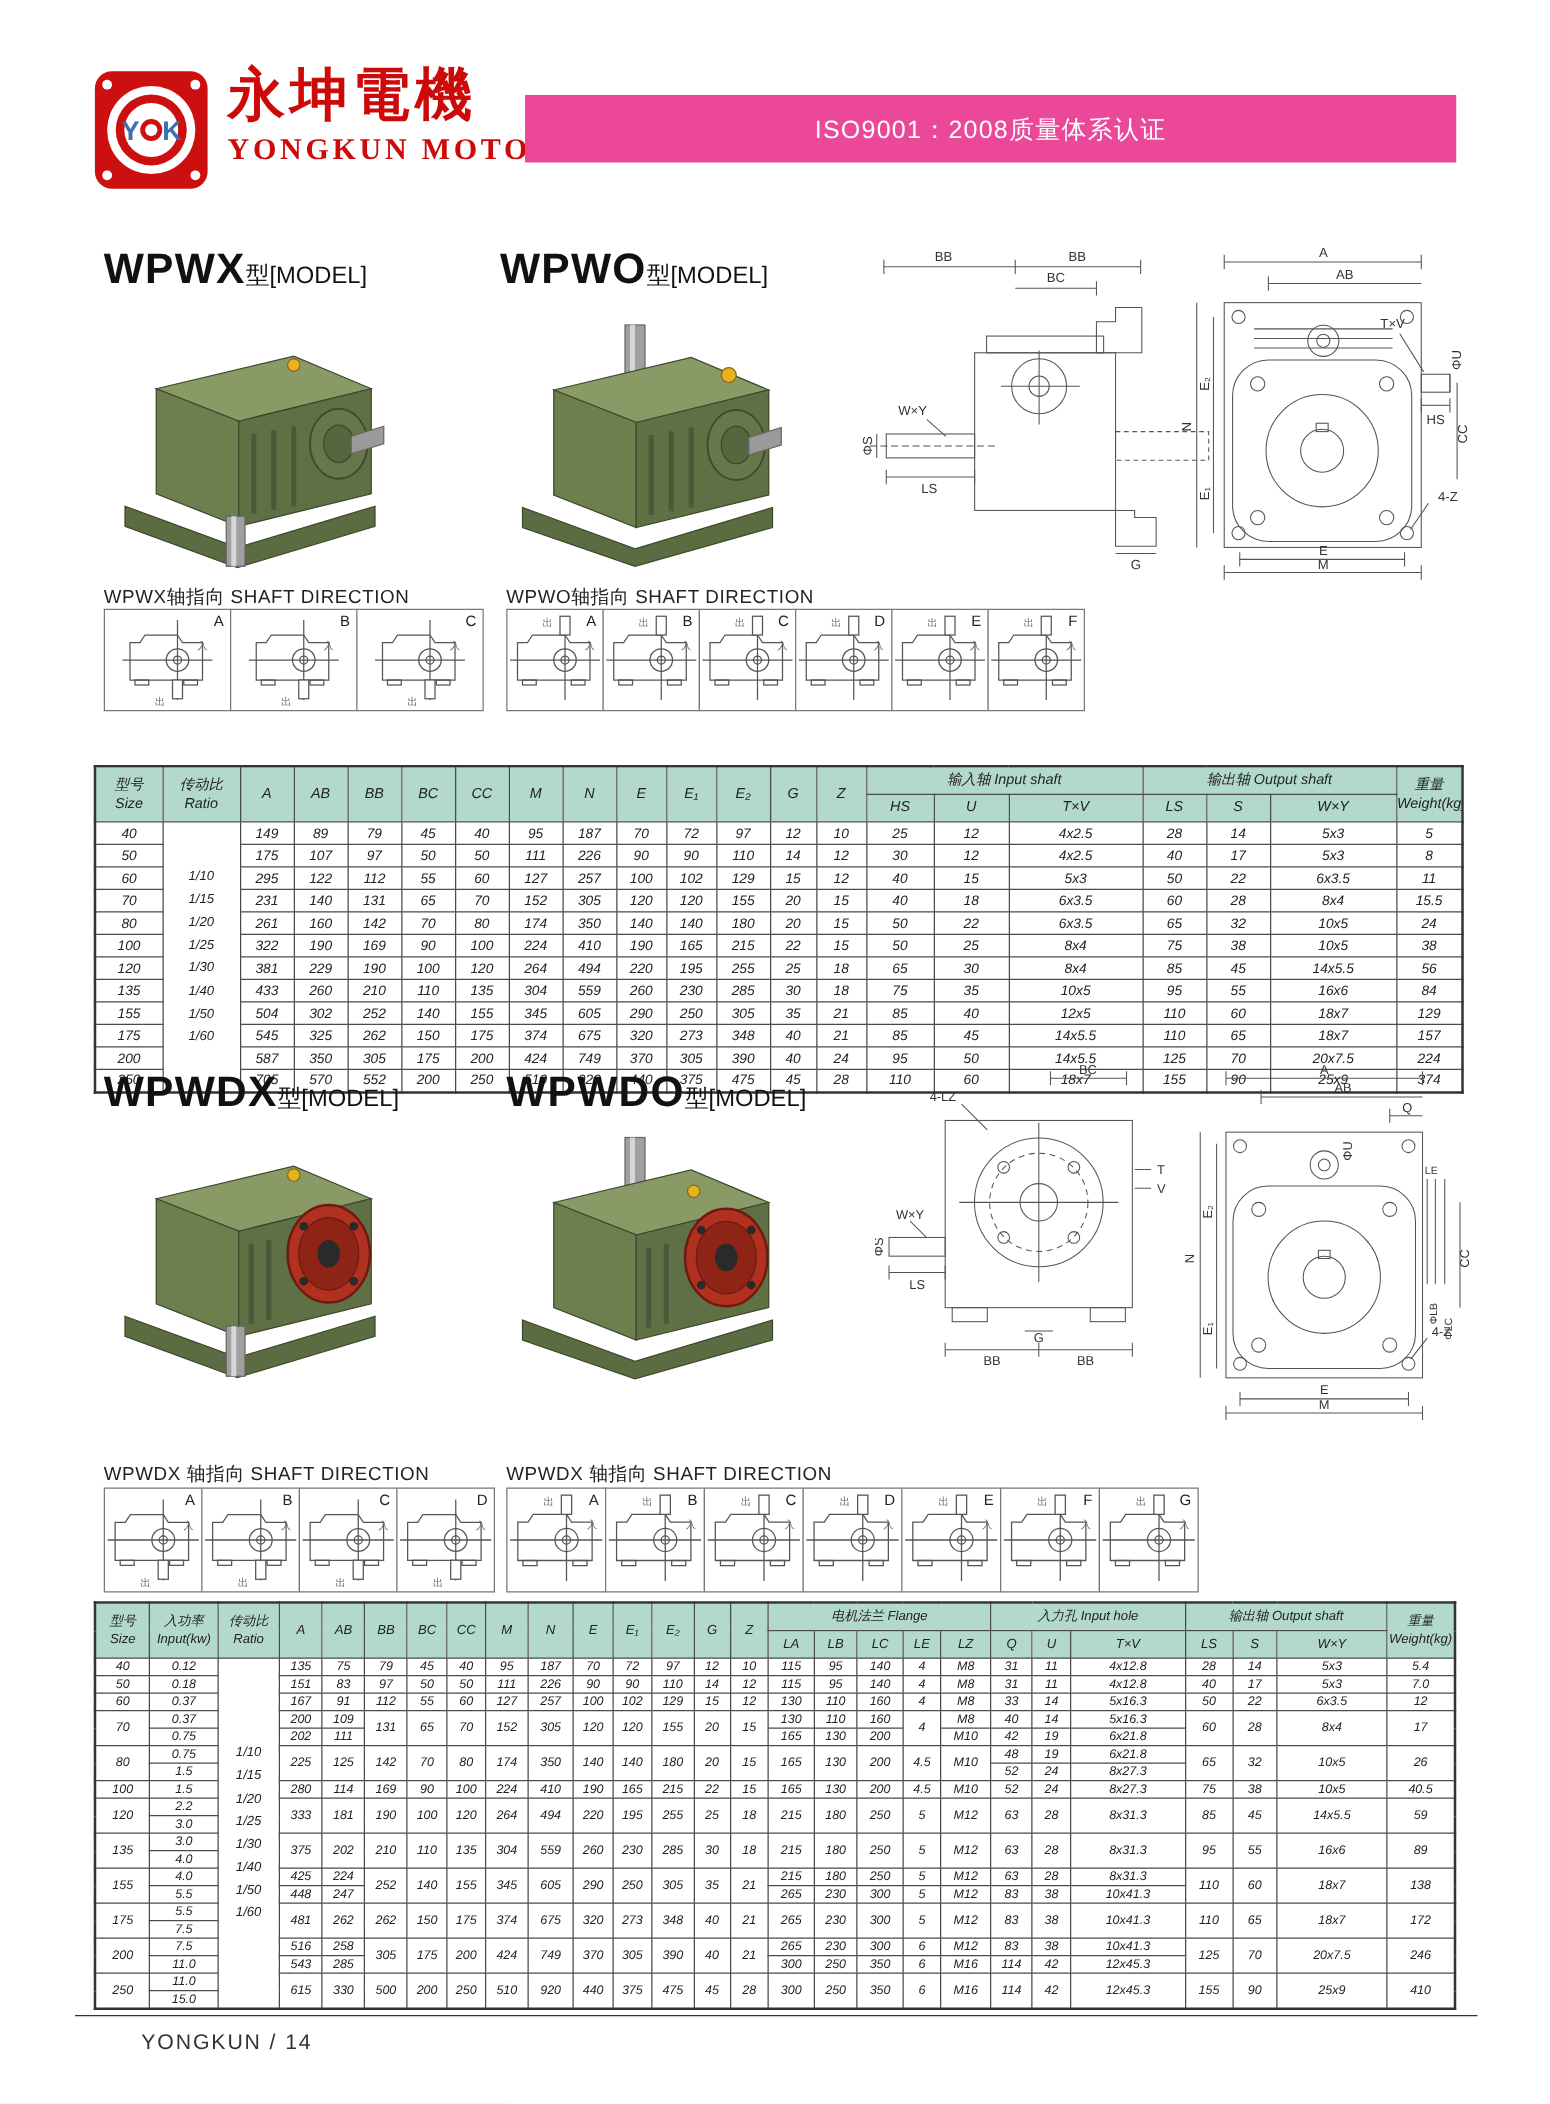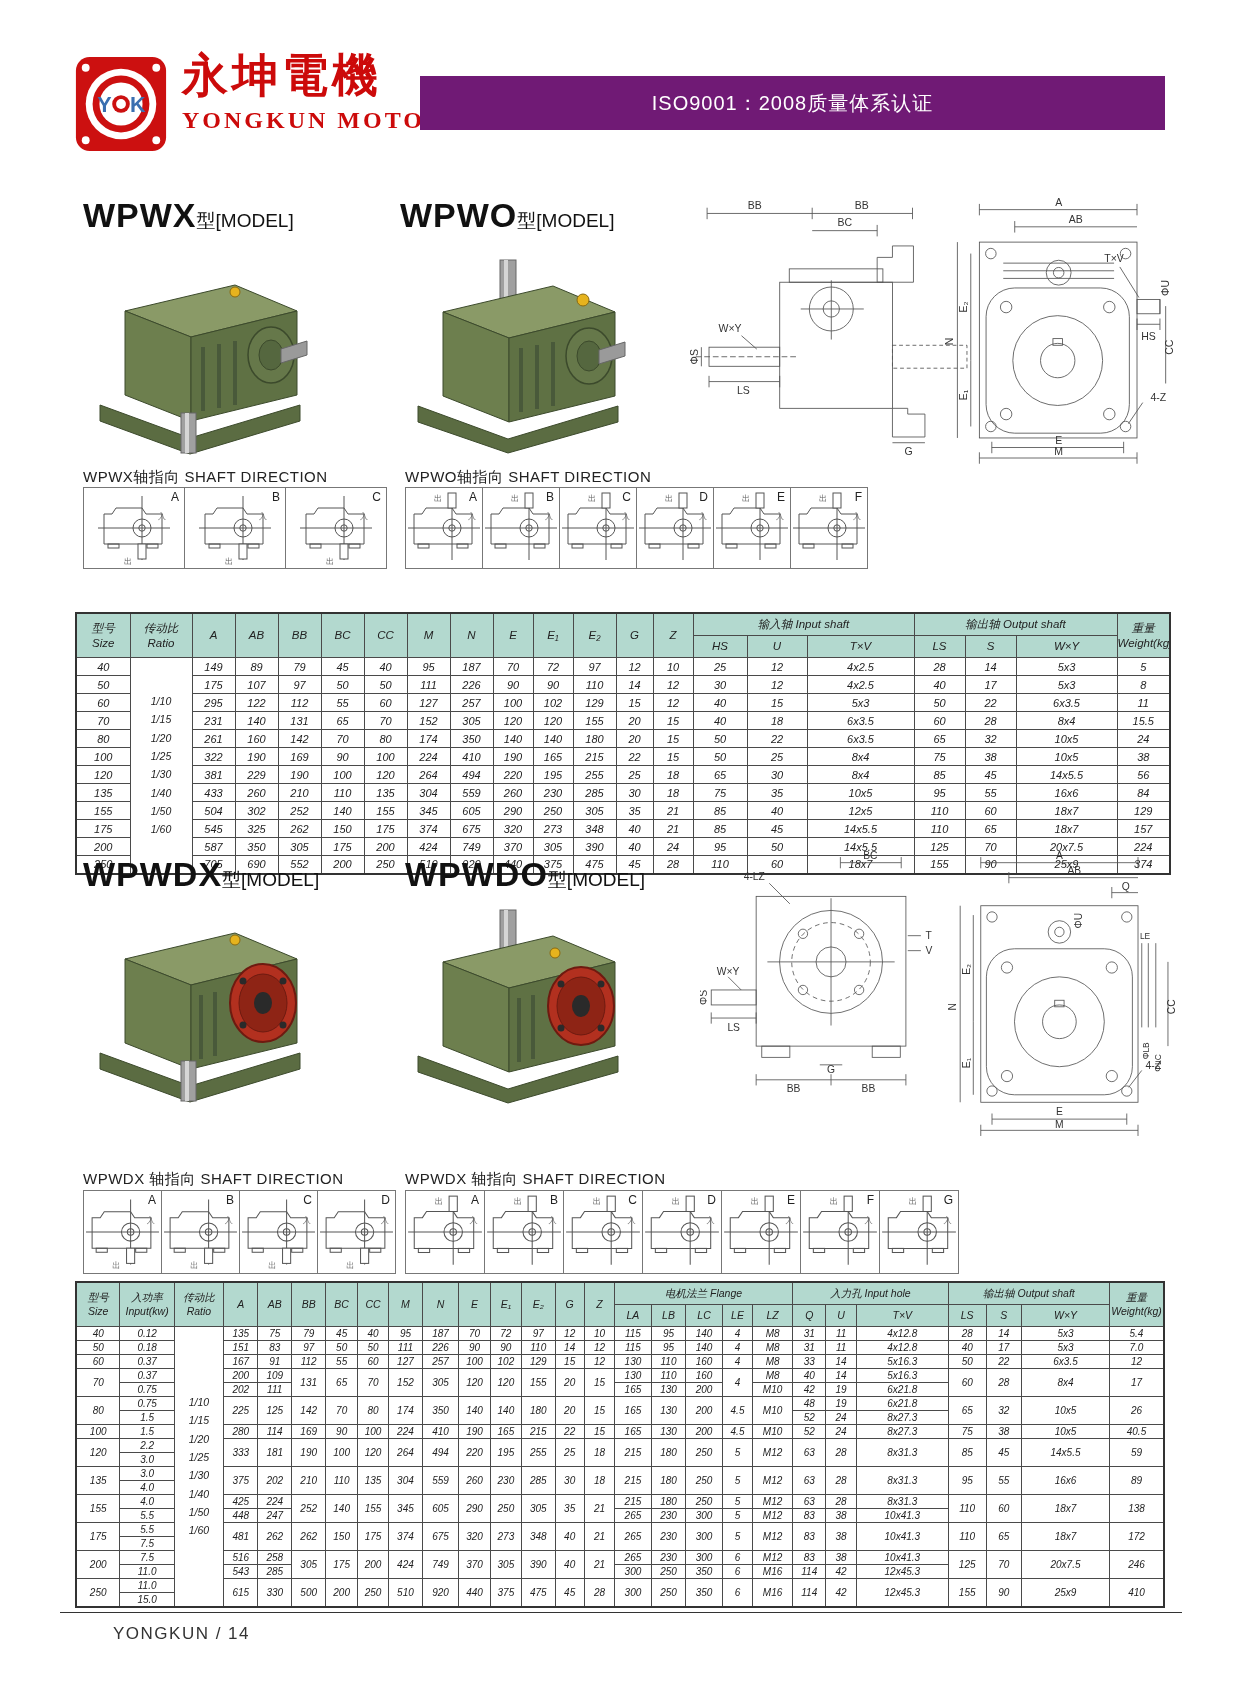--- a/index.html
+++ b/index.html
@@ -7,21 +7,21 @@
         font-family:"Liberation Sans","DejaVu Sans",sans-serif;color:#222;overflow:hidden;}
   .abs{position:absolute;}
 
   
   .logo-mark{left:72px;top:55px;width:98px;height:98px;}
   .brand{left:182px;top:50px;}
   .brand-cn{font-size:46px;font-weight:bold;color:#cc0a0a;letter-spacing:4px;line-height:1.1;
             font-family:"DejaVu Sans","Liberation Sans",sans-serif;}
   .brand-en{font-size:24px;font-weight:bold;color:#cc0a0a;letter-spacing:3px;margin-top:6px;
             font-family:"Liberation Serif","DejaVu Serif",serif;}
-  .banner{left:420px;top:76px;width:745px;height:54px;background:#701a75;color:#fff;
+  .banner{left:420px;top:76px;width:745px;height:54px;background:#ec4899;color:#fff;
           display:flex;align-items:center;justify-content:center;font-size:20px;letter-spacing:1px;}
 
   
   .model-title{display:flex;align-items:baseline;}
   .mt-big{font-size:34px;font-weight:bold;color:#111;letter-spacing:1px;}
   .mt-small{font-size:19px;color:#111;}
 
   
   .photo{overflow:hidden;}
 
@@ -654,21 +654,21 @@
           <td>50</td>
           <td>14x5.5</td>
           <td>125</td>
           <td>70</td>
           <td>20x7.5</td>
           <td>224</td>
         </tr>
         <tr>
           <td>250</td>
           <td>705</td>
-          <td>690</td>
+          <td>570</td>
           <td>552</td>
           <td>200</td>
           <td>250</td>
           <td>510</td>
           <td>920</td>
           <td>440</td>
           <td>375</td>
           <td>475</td>
           <td>45</td>
           <td>28</td>

